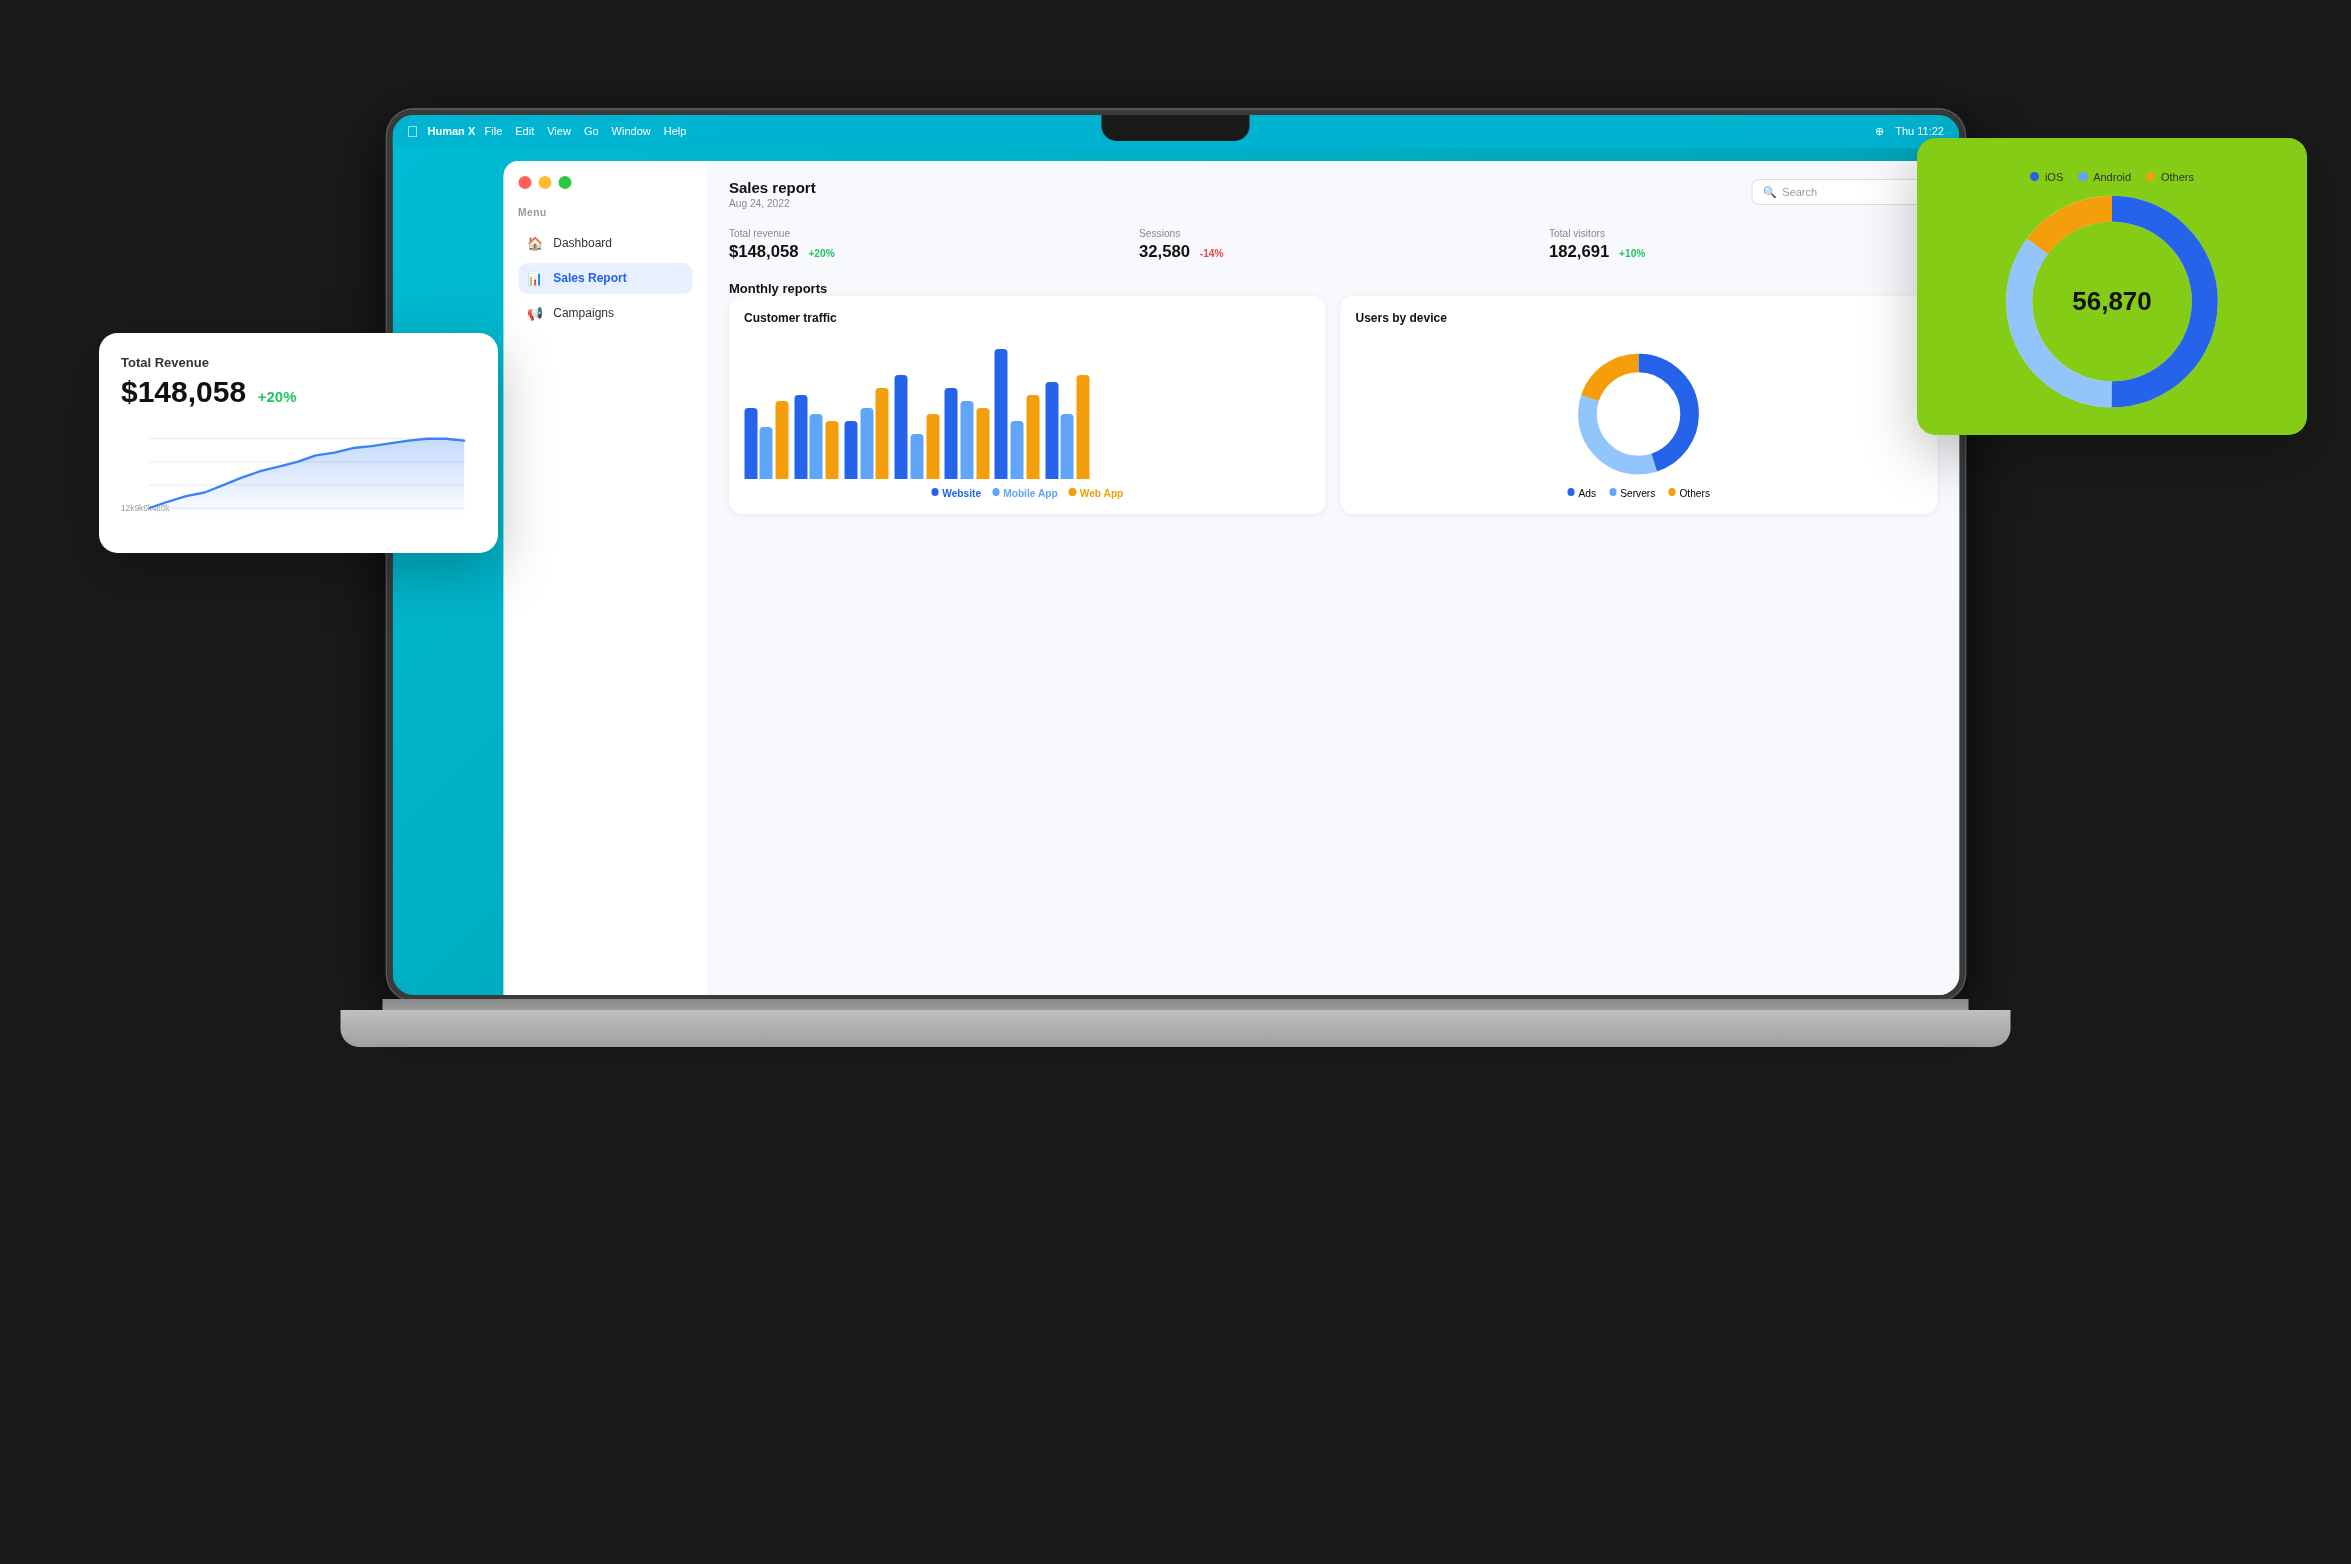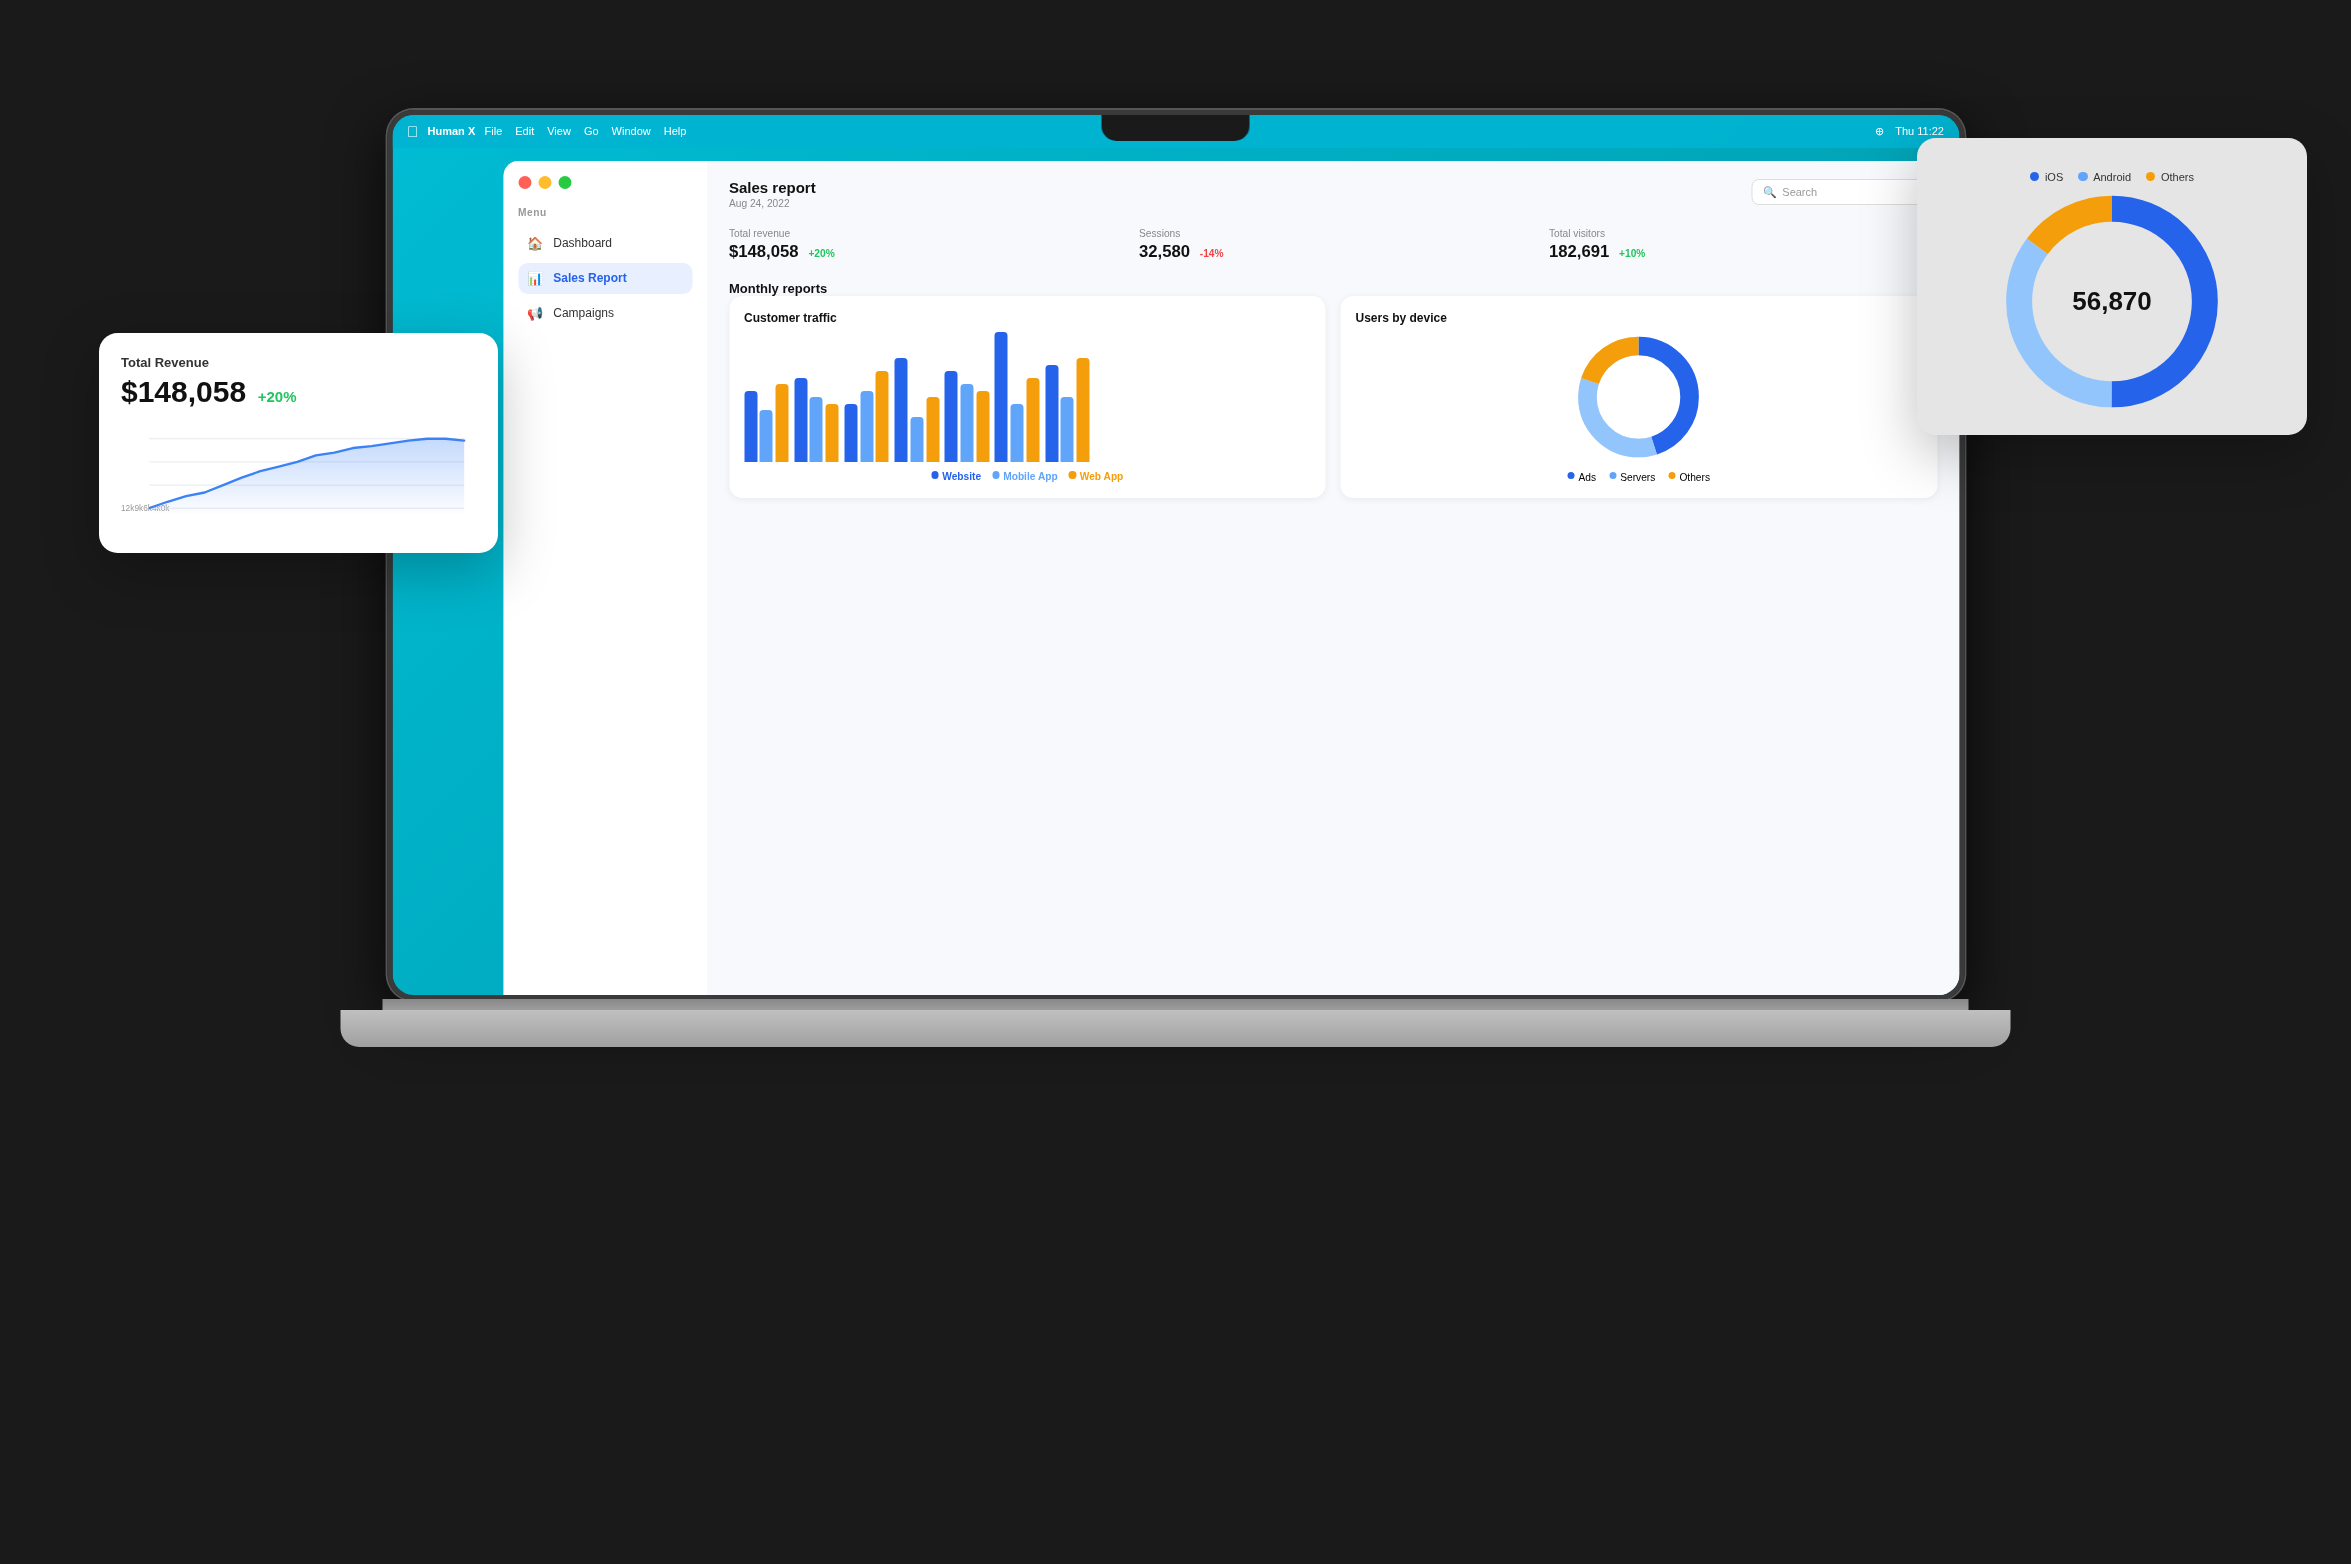--- a/index.html
+++ b/index.html
@@ -271,21 +271,21 @@
       background: white;
       border-radius: 13px;
       padding: 15px;
       box-shadow: 0 1.9px 7.4px rgba(0,0,0,0.06);
     }
 
     .chart-title {
       font-size: 12px;
       font-weight: 700;
       color: #111;
-      margin-bottom: 7px;
+      margin-bottom: 24px;
     }
 
     
     .bar-chart {
       display: flex;
       align-items: flex-end;
       gap: 5.6px;
       height: 130px;
       margin-bottom: 9.3px;
     }
@@ -421,21 +421,21 @@
       font-size: 8.3px;
       color: #999;
     }
 
     
     .floating-card-device {
       position: absolute;
       top: 74px;
       right: -111px;
       width: 390px;
-      background: #e5e5e5;
+      background: #84cc16;
       border-radius: 18.6px;
       padding: 22px 26px;
       box-shadow: 0 18.6px 56px rgba(0,0,0,0.25);
       z-index: 200;
     }
 
     .device-legend {
       display: flex;
       gap: 15px;
       justify-content: center;

